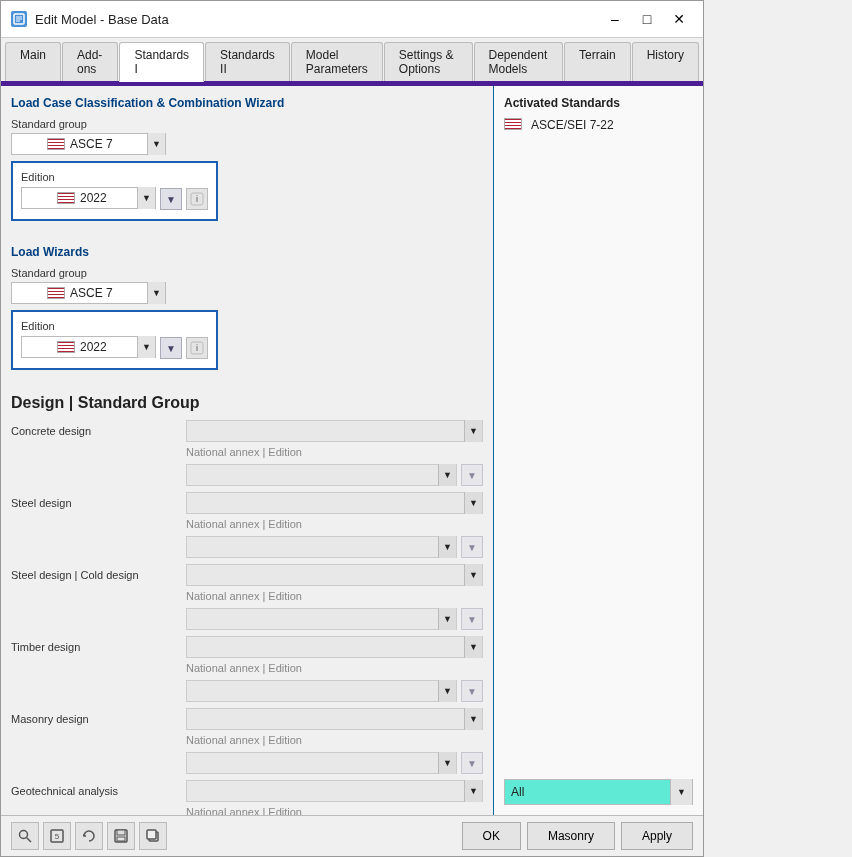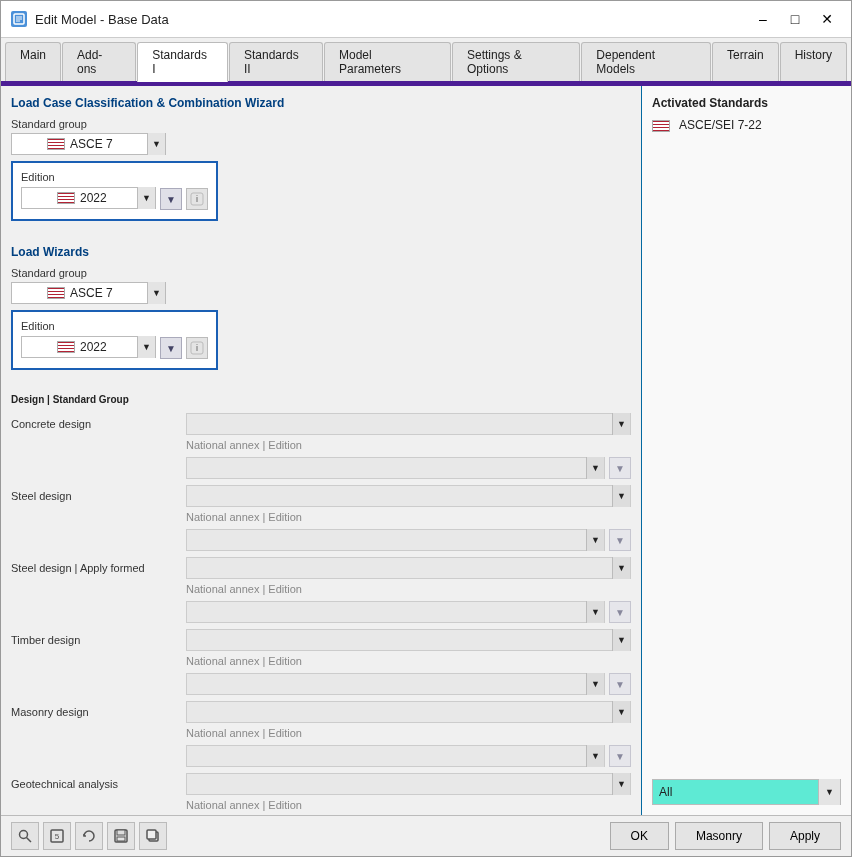--- a/index.html
+++ b/index.html
@@ -1,18 +1,18 @@
 <!DOCTYPE html>
 <html><head>
   <meta charset="utf-8">
   <style>
     * { box-sizing: border-box; margin: 0; padding: 0; }
     body { font-family: 'Segoe UI', Arial, sans-serif; font-size: 12px; background: #f0f0f0; color: #222; }
 
-    .window { width: 852px; height: 857px; background: #f0f0f0; border: 1px solid #999; display: flex; flex-direction: column; }
+    .window { width: 704px; height: 857px; background: #f0f0f0; border: 1px solid #999; display: flex; flex-direction: column; }
 
     .title-bar { background: #fff; display: flex; align-items: center; padding: 8px 10px; border-bottom: 1px solid #ccc; gap: 8px; }
     .title-bar .icon { width: 16px; height: 16px; background: #4a90d9; border-radius: 2px; flex-shrink: 0; }
     .title-bar .title { font-size: 13px; font-weight: normal; flex: 1; }
     .title-bar-controls { display: flex; gap: 4px; }
     .title-bar-controls button { background: none; border: 1px solid transparent; width: 28px; height: 20px; cursor: pointer; font-size: 14px; display: flex; align-items: center; justify-content: center; }
 
     .tabs { display: flex; background: #f0f0f0; border-bottom: 5px solid #4c1d95; padding: 4px 4px 0; gap: 1px; }
     .tab { padding: 5px 14px; background: #e4e4e4; border: 1px solid #bbb; border-bottom: none; cursor: pointer; font-size: 12px; border-radius: 3px 3px 0 0; }
     .tab.active { background: #fff; border-bottom: 1px solid #fff; margin-bottom: -1px; }
@@ -50,33 +50,33 @@
 
     .edition-box { border: 2px solid #1a5fb4; background: #fff; padding: 8px; margin-bottom: 10px; display: inline-block; min-width: 175px; }
     .edition-label { font-size: 11px; margin-bottom: 4px; color: #333; }
 
     .combo-row { display: flex; align-items: center; height: 22px; border: 1px solid #bbb; background: #fff; margin-bottom: 2px; padding-left: 32px; }
     .combo-flag { width: 18px; height: 12px; margin: 0 3px; flex-shrink: 0; }
     .combo-text { flex: 1; font-size: 12px; padding-left: 2px; }
     .combo-arrow { width: 18px; height: 22px; background: #e4e4e4; border-left: 1px solid #bbb; display: flex; align-items: center; justify-content: center; cursor: pointer; font-size: 9px; }
 
     .design-section { margin-top: 14px; }
-    .design-section-title { font-weight: bold; font-size: 10px; margin-bottom: 8px; color: #222; }
+    .design-section-title { font-weight: bold; font-size: 16px; margin-bottom: 8px; color: #222; }
 
     .design-row { display: flex; align-items: flex-start; margin-bottom: 6px; gap: 20px; }
     .design-label { width: 155px; font-size: 11px; color: #333; padding-top: 5px; flex-shrink: 0; }
     .design-controls { flex: 1; display: flex; gap: 4px; align-items: center; flex-wrap: wrap; }
 
     .combo-disabled { display: flex; align-items: center; height: 22px; border: 1px solid #ccc; background: #e8e8e8; flex: 1; }
     .combo-disabled .combo-text { color: #999; }
 
     .national-label { font-size: 11px; color: #888; margin-bottom: 2px; width: 100%; }
 
     .right-panel-title { font-weight: bold; font-size: 12px; margin-bottom: 8px; color: #222; }
-    .activated-item { display: flex; align-items: flex-end; gap: 5px; font-size: 12px; margin-bottom: 4px; }
+    .activated-item { display: flex; align-items: flex-start; gap: 5px; font-size: 12px; margin-bottom: 4px; }
 
     .bottom-bar { border-top: 1px solid #bbb; background: #f0f0f0; padding: 6px 10px; display: flex; align-items: center; }
     .bottom-toolbar { display: flex; gap: 4px; flex: 1; }
     .tool-btn { width: 28px; height: 28px; background: #e4e4e4; border: 1px solid #bbb; display: flex; align-items: center; justify-content: center; cursor: pointer; font-size: 14px; }
     .dialog-buttons { display: flex; gap: 6px; }
     .dlg-btn { height: 28px; padding: 0 20px; border: 1px solid #aaa; background: #e4e4e4; cursor: pointer; font-size: 12px; }
     .dlg-btn.primary { background: #e4e4e4; }
 
     .all-dropdown { display: flex; align-items: center; height: 26px; border: 1px solid #bbb; background: #5eead4; margin-top: auto; }
     .all-dropdown-text { flex: 1; padding-left: 6px; font-size: 12px; }
@@ -216,21 +216,21 @@
             <span class="national-label">National annex | Edition</span>
             <div class="combo-disabled" style="width:135px;">
               <span class="combo-text"></span>
               <div class="combo-arrow" style="background:#ddd;">▼</div>
             </div>
             <div class="filter-btn" style="opacity:0.6;">▼</div>
           </div>
         </div>
 
         <div class="design-row">
-          <div class="design-label">Steel design | Apply formed</div>
+          <div class="design-label">Steel design | Cold design</div>
           <div class="design-controls">
             <div class="combo-disabled" style="width:150px;">
               <span class="combo-text"></span>
               <div class="combo-arrow" style="background:#ddd;">▼</div>
             </div>
             <span class="national-label">National annex | Edition</span>
             <div class="combo-disabled" style="width:135px;">
               <span class="combo-text"></span>
               <div class="combo-arrow" style="background:#ddd;">▼</div>
             </div>

